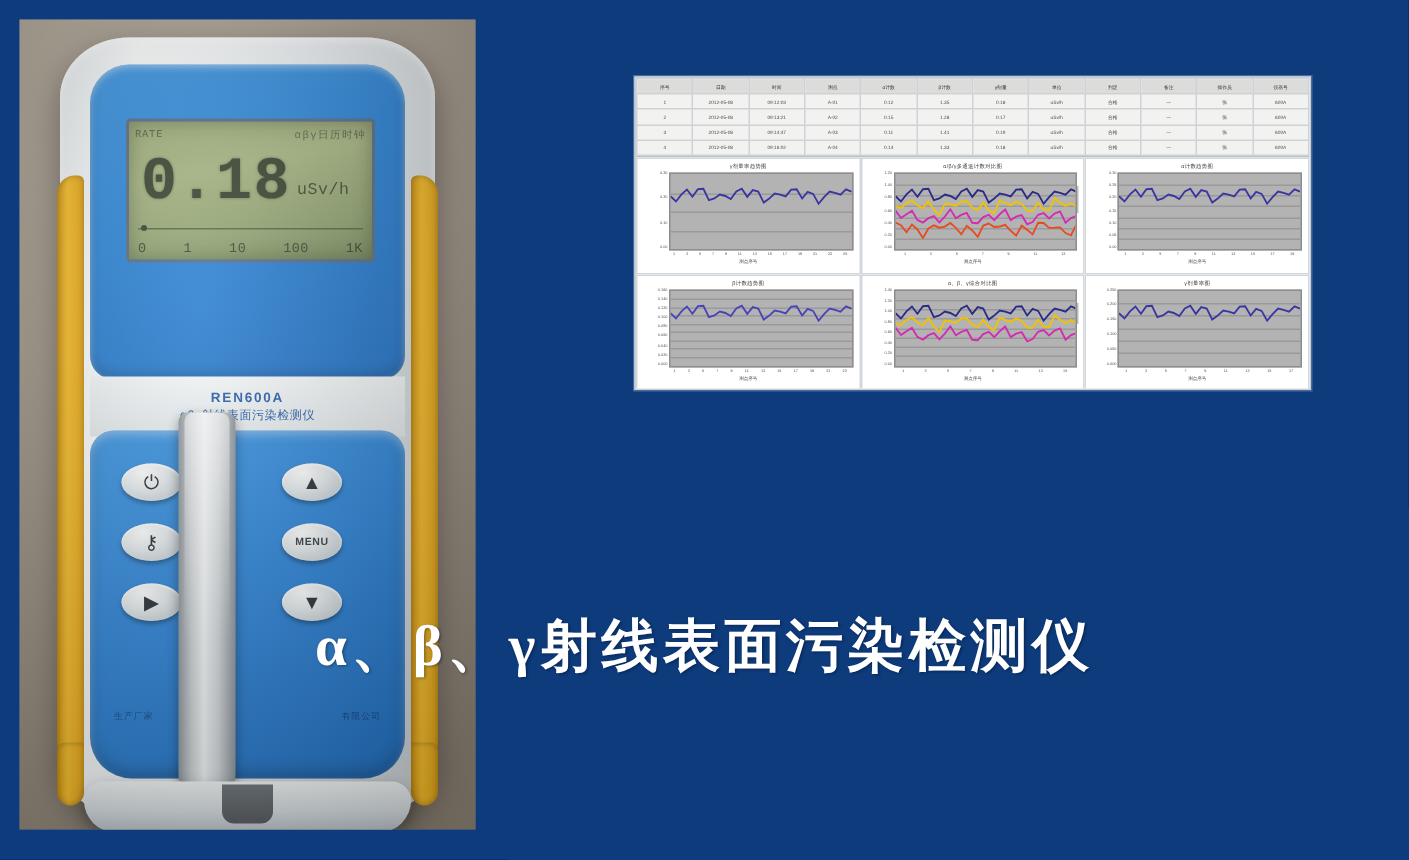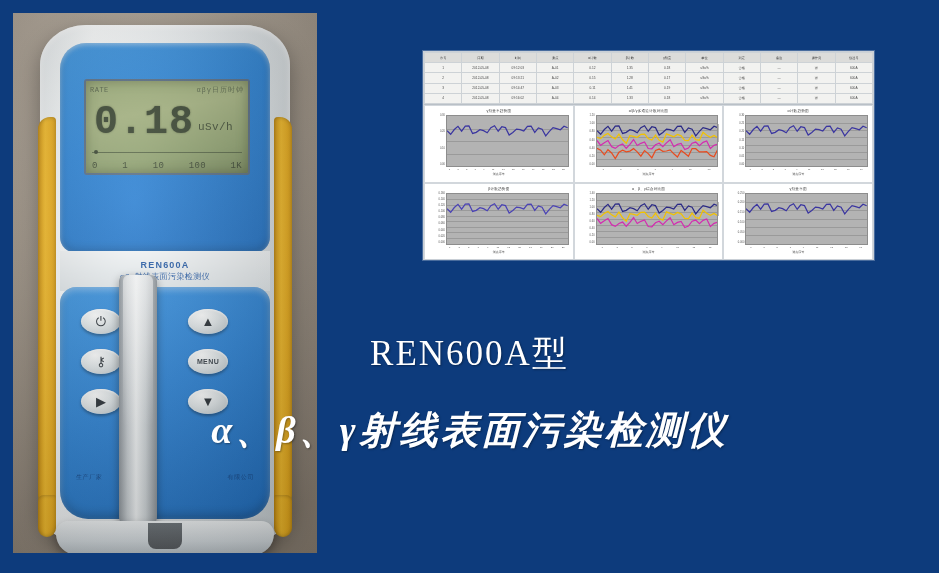--- a/index.html
+++ b/index.html
@@ -167,21 +167,21 @@
 
   
   .title-1{
     position:absolute;left:0;right:0;top:330px;text-align:center;
     color:#ffffff;font-family:"Liberation Serif",serif;font-size:35px;letter-spacing:2px;
     text-shadow:1px 1px 2px rgba(0,0,0,.35);
   }
   .title-2{
     position:absolute;left:0;right:0;top:405px;text-align:center;
     color:#ffffff;font-family:"Liberation Serif",serif;font-size:38px;letter-spacing:3px;
-    font-style:italic;font-weight:bold;
+    font-weight:bold;
     text-shadow:1px 1px 2px rgba(0,0,0,.35);
     white-space:nowrap;
   }
 </style>
 </head>
 <body>
 
 <div id="stage">
 
   <div class="photo">
@@ -590,20 +590,17 @@
             <span>11</span>
             <span>13</span>
             <span>15</span>
             <span>17</span>
           </div>
           <div class="x-lab">测点序号</div>
         </div>
       </div>
   </div>
 
-  <div class="title-1">
-    <span>REN600A型</span>
-  </div>
   <div class="title-2">
     <span>α、β、γ射线表面污染检测仪</span>
   </div>
 
 </div>
 
 </body></html>

